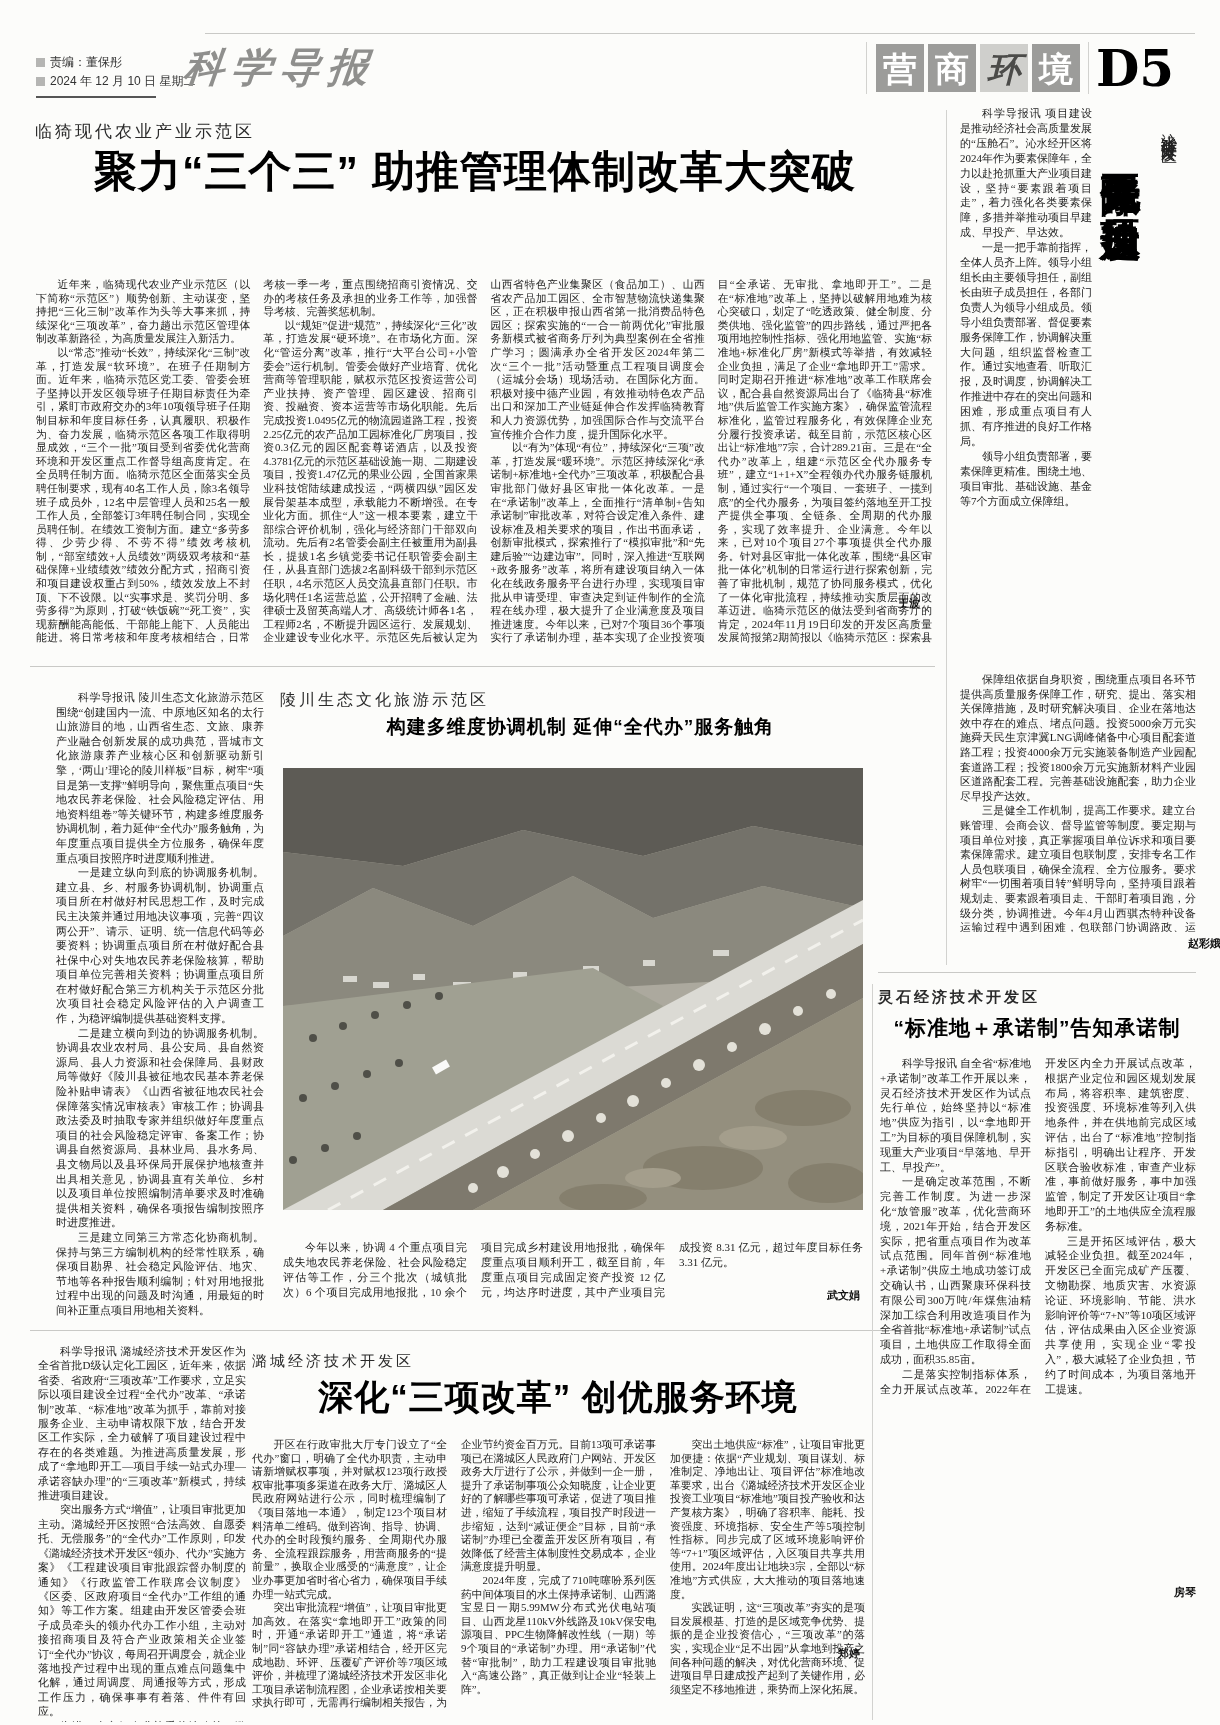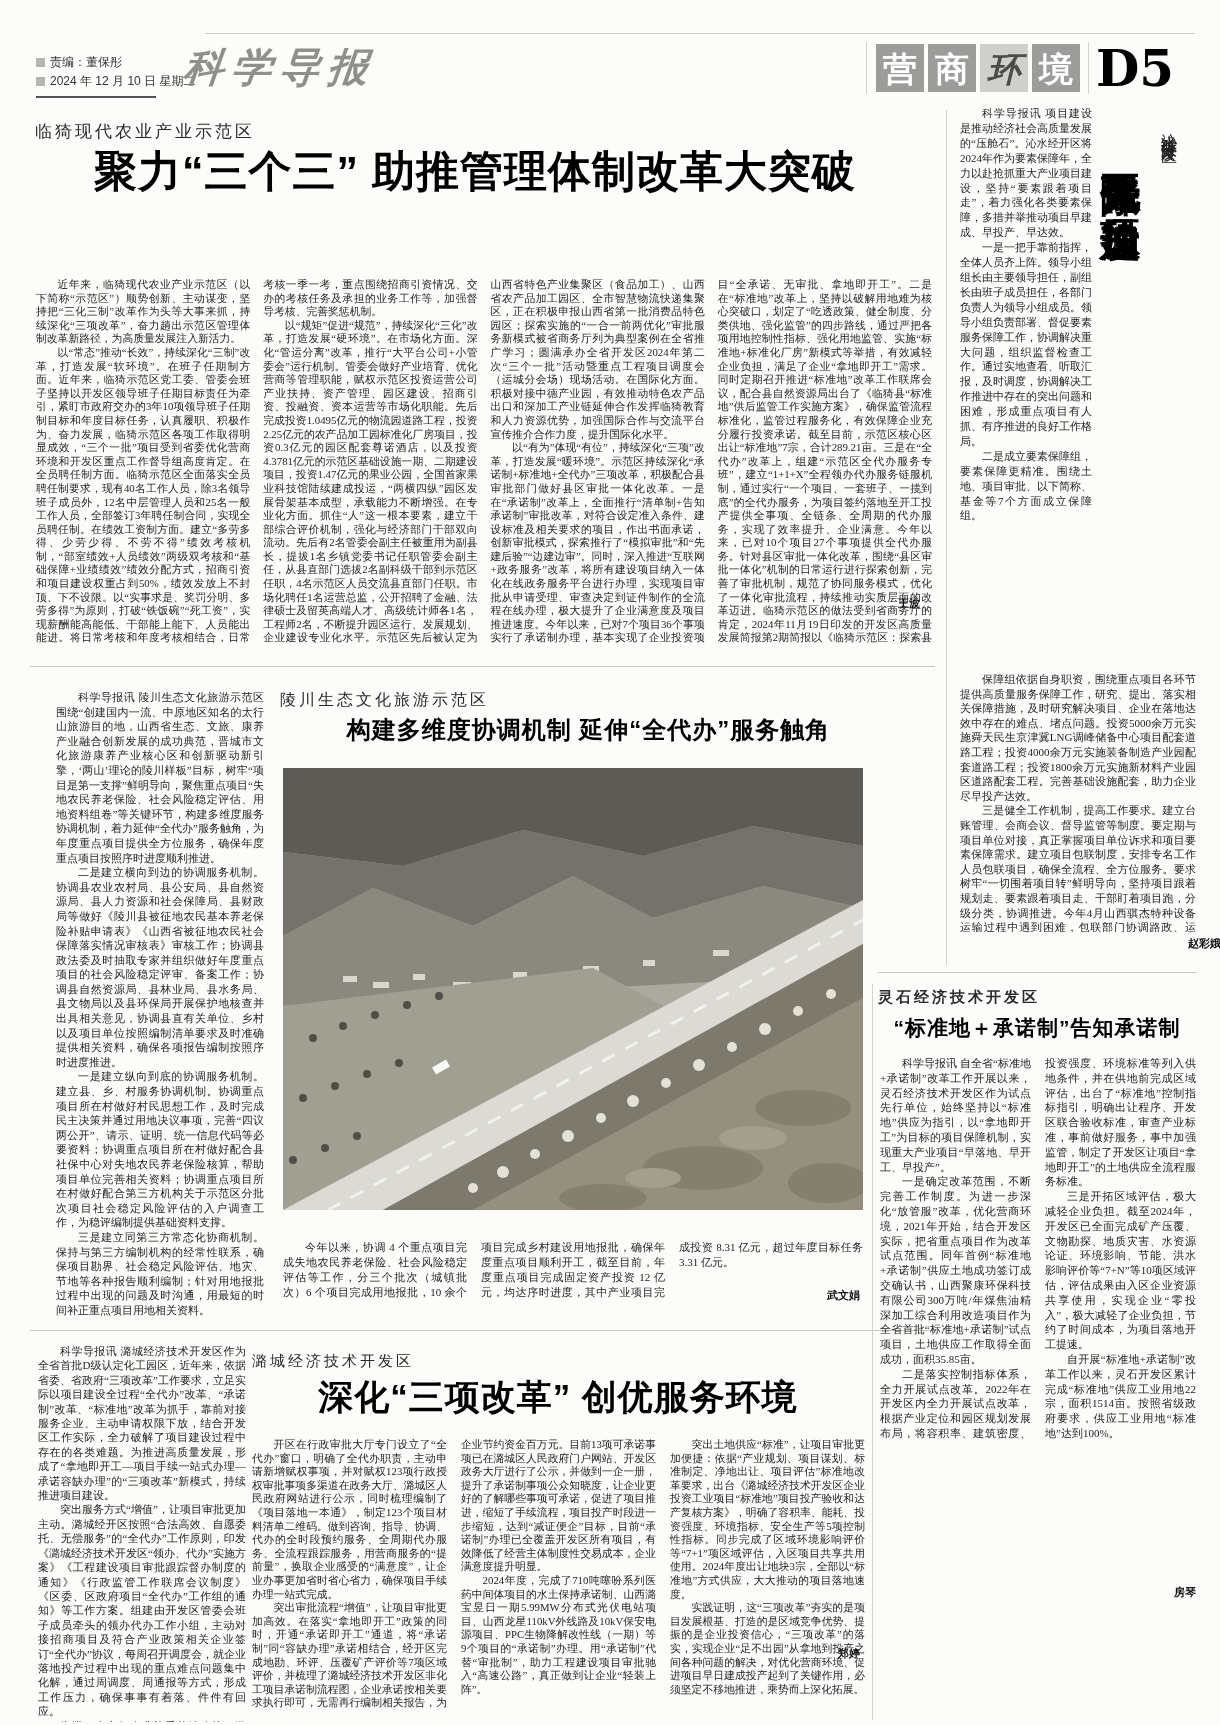--- a/index.html
+++ b/index.html
@@ -66,27 +66,27 @@
       <p>以“常态”推动“长效”，持续深化“三制”改革，打造发展“软环境”。在班子任期制方面。近年来，临猗示范区党工委、管委会班子坚持以开发区领导班子任期目标责任为牵引，紧盯市政府交办的3年10项领导班子任期制目标和年度目标任务，认真履职、积极作为、奋力发展，临猗示范区各项工作取得明显成效，“三个一批”项目受到省委优化营商环境和开发区重点工作督导组高度肯定。在全员聘任制方面。临猗示范区全面落实全员聘任制要求，现有40名工作人员，除3名领导班子成员外，12名中层管理人员和25名一般工作人员，全部签订3年聘任制合同，实现全员聘任制。在绩效工资制方面。建立“多劳多得、少劳少得、不劳不得”绩效考核机制，“部室绩效+人员绩效”两级双考核和“基础保障+业绩绩效”绩效分配方式，招商引资和项目建设权重占到50%，绩效发放上不封顶、下不设限。以“实事求是、奖罚分明、多劳多得”为原则，打破“铁饭碗”“死工资”，实现薪酬能高能低、干部能上能下、人员能出能进。将日常考核和年度考核相结合，日常考核一季一考，重点围绕招商引资情况、交办的考核任务及承担的业务工作等，加强督导考核、完善奖惩机制。</p>
       <p>以“规矩”促进“规范”，持续深化“三化”改革，打造发展“硬环境”。在市场化方面。深化“管运分离”改革，推行“大平台公司+小管委会”运行机制。管委会做好产业培育、优化营商等管理职能，赋权示范区投资运营公司产业扶持、资产管理、园区建设、招商引资、投融资、资本运营等市场化职能。先后完成投资1.0495亿元的物流园道路工程，投资2.25亿元的农产品加工园标准化厂房项目，投资0.3亿元的园区配套尊诺酒店，以及投资4.3781亿元的示范区基础设施一期、二期建设项目，投资1.47亿元的果业公园，全国首家果业科技馆陆续建成投运，“两横四纵”园区发展骨架基本成型，承载能力不断增强。在专业化方面。抓住“人”这一根本要素，建立干部综合评价机制，强化与经济部门干部双向流动。先后有2名管委会副主任被重用为副县长，提拔1名乡镇党委书记任职管委会副主任，从县直部门选拔2名副科级干部到示范区任职，4名示范区人员交流县直部门任职。市场化聘任1名运营总监，公开招聘了金融、法律硕士及留英高端人才、高级统计师各1名，工程师2名，不断提升园区运行、发展规划、企业建设专业化水平。示范区先后被认定为山西省特色产业集聚区（食品加工）、山西省农产品加工园区、全市智慧物流快递集聚区，正在积极申报山西省第一批消费品特色园区；探索实施的“一合一前两优化”审批服务新模式被省商务厅列为典型案例在全省推广学习；圆满承办全省开发区2024年第二次“三个一批”活动暨重点工程项目调度会（运城分会场）现场活动。在国际化方面。积极对接中德产业园，有效推动特色农产品出口和深加工产业链延伸合作发挥临猗教育和人力资源优势，加强国际合作与交流平台宣传推介合作力度，提升国际化水平。</p>
       <p>以“有为”体现“有位”，持续深化“三项”改革，打造发展“暖环境”。示范区持续深化“承诺制+标准地+全代办”三项改革，积极配合县审批部门做好县区审批一体化改革。一是在“承诺制”改革上，全面推行“清单制+告知承诺制”审批改革，对符合设定准入条件、建设标准及相关要求的项目，作出书面承诺，创新审批模式，探索推行了“模拟审批”和“先建后验”“边建边审”。同时，深入推进“互联网+政务服务”改革，将所有建设项目纳入一体化在线政务服务平台进行办理，实现项目审批从申请受理、审查决定到证件制作的全流程在线办理，极大提升了企业满意度及项目推进速度。今年以来，已对7个项目36个事项实行了承诺制办理，基本实现了企业投资项目“全承诺、无审批、拿地即开工”。二是在“标准地”改革上，坚持以破解用地难为核心突破口，划定了“吃透政策、健全制度、分类供地、强化监管”的四步路线，通过严把各项用地控制性指标、强化用地监管、实施“标准地+标准化厂房”新模式等举措，有效减轻企业负担，满足了企业“拿地即开工”需求。同时定期召开推进“标准地”改革工作联席会议，配合县自然资源局出台了《临猗县“标准地”供后监管工作实施方案》，确保监管流程标准化，监管过程服务化，有效保障企业充分履行投资承诺。截至目前，示范区核心区出让“标准地”7宗，合计289.21亩。三是在“全代办”改革上，组建“示范区全代办服务专班”，建立“1+1+X”全程领办代办服务链服机制，通过实行“一个项目、一套班子、一揽到底”的全代办服务，为项目签约落地至开工投产提供全事项、全链条、全周期的代办服务，实现了效率提升、企业满意。今年以来，已对10个项目27个事项提供全代办服务。针对县区审批一体化改革，围绕“县区审批一体化”机制的日常运行进行探索创新，完善了审批机制，规范了协同服务模式，优化了一体化审批流程，持续推动实质层面的改革迈进。临猗示范区的做法受到省商务厅的肯定，2024年11月19日印发的开发区高质量发展简报第2期简报以《临猗示范区：探索县区“一体化审批”改革新模式》为题，介绍了临猗示范区的经验做法，在全省予以学习推广。</p>
     </div>
   <div class="abs byline" style="left:830px;top:596px;width:90px;">王波</div>
 
   <div class="hline" style="left:30px;top:666px;width:905px;"></div>
 
   <div class="abs body" style="left:56px;top:690px;width:208px;height:628px;font-size:11px;line-height:14.6px;">
       <p>科学导报讯 陵川生态文化旅游示范区围绕“创建国内一流、中原地区知名的太行山旅游目的地，山西省生态、文旅、康养产业融合创新发展的成功典范，晋城市文化旅游康养产业核心区和创新驱动新引擎，‘两山’理论的陵川样板”目标，树牢“项目是第一支撑”鲜明导向，聚焦重点项目“失地农民养老保险、社会风险稳定评估、用地资料组卷”等关键环节，构建多维度服务协调机制，着力延伸“全代办”服务触角，为年度重点项目提供全方位服务，确保年度重点项目按照序时进度顺利推进。</p>
+      <p>一是建立纵向到底的协调服务机制。建立县、乡、村服务协调机制。协调重点项目所在村做好村民思想工作，及时完成民主决策并通过用地决议事项，完善“四议两公开”、请示、证明、统一信息代码等必要资料；协调重点项目所在村做好配合县社保中心对失地农民养老保险核算，帮助项目单位完善相关资料；协调重点项目所在村做好配合第三方机构关于示范区分批次项目社会稳定风险评估的入户调查工作，为稳评编制提供基础资料支撑。</p>
       <p>二是建立横向到边的协调服务机制。协调县农业农村局、县公安局、县自然资源局、县人力资源和社会保障局、县财政局等做好《陵川县被征地农民基本养老保险补贴申请表》《山西省被征地农民社会保障落实情况审核表》审核工作；协调县政法委及时抽取专家并组织做好年度重点项目的社会风险稳定评审、备案工作；协调县自然资源局、县林业局、县水务局、县文物局以及县环保局开展保护地核查并出具相关意见，协调县直有关单位、乡村以及项目单位按照编制清单要求及时准确提供相关资料，确保各项报告编制按照序时进度推进。</p>
-      <p>一是建立纵向到底的协调服务机制。建立县、乡、村服务协调机制。协调重点项目所在村做好村民思想工作，及时完成民主决策并通过用地决议事项，完善“四议两公开”、请示、证明、统一信息代码等必要资料；协调重点项目所在村做好配合县社保中心对失地农民养老保险核算，帮助项目单位完善相关资料；协调重点项目所在村做好配合第三方机构关于示范区分批次项目社会稳定风险评估的入户调查工作，为稳评编制提供基础资料支撑。</p>
       <p>三是建立同第三方常态化协商机制。保持与第三方编制机构的经常性联系，确保项目勘界、社会稳定风险评估、地灾、节地等各种报告顺利编制；针对用地报批过程中出现的问题及时沟通，用最短的时间补正重点项目用地相关资料。</p>
     </div>
 
   <div class="abs kicker" style="left:280px;top:690px;width:585px;font-size:16px;">陵川生态文化旅游示范区</div>
-  <div class="abs headline" style="left:296px;top:714px;width:585px;font-size:24px;">构建多维度协调机制  延伸“全代办”服务触角</div>
+  <div class="abs headline" style="left:288px;top:714px;width:585px;font-size:19px;">构建多维度协调机制  延伸“全代办”服务触角</div>
 
   <div class="abs" style="left:283px;top:768px;width:580px;height:442px;">
     <svg class="photo" width="580" height="442" viewBox="0 0 580 442" xmlns="http://www.w3.org/2000/svg">
       <rect width="580" height="442" fill="#aca99e"></rect>
 
       <polygon points="0,0 580,0 580,78 470,58 360,88 240,62 120,98 0,84" fill="#5d5b55"></polygon>
       <polygon points="0,84 120,98 240,62 360,88 470,58 580,78 580,140 480,118 370,150 290,108 190,158 90,120 0,168" fill="#74726a"></polygon>
       <polygon points="0,168 90,120 190,158 290,108 370,150 480,118 580,140 580,205 0,238" fill="#8b897e"></polygon>
 
       <g fill="#d8d7d0">
@@ -175,36 +175,35 @@
       <p>实践证明，这“三项改革”夯实的是项目发展根基、打造的是区域竞争优势、提振的是企业投资信心，“三项改革”的落实，实现企业“足不出园”从拿地到投产之间各种问题的解决，对优化营商环境、促进项目早日建成投产起到了关键作用，必须坚定不移地推进，乘势而上深化拓展。</p>
     </div>
   <div class="abs byline" style="left:780px;top:1646px;width:80px;">郑婷</div>
 
   <div class="vline" style="left:946px;top:110px;height:855px;"></div>
   <div class="vline" style="left:872px;top:984px;height:736px;"></div>
 
   <div class="abs body" style="left:960px;top:106px;width:132px;height:560px;font-size:11px;line-height:14.9px;">
       <p>科学导报讯 项目建设是推动经济社会高质量发展的“压舱石”。沁水经开区将2024年作为要素保障年，全力以赴抢抓重大产业项目建设，坚持“要素跟着项目走”，着力强化各类要素保障，多措并举推动项目早建成、早投产、早达效。</p>
       <p>一是一把手靠前指挥，全体人员齐上阵。领导小组组长由主要领导担任，副组长由班子成员担任，各部门负责人为领导小组成员。领导小组负责部署、督促要素服务保障工作，协调解决重大问题，组织监督检查工作。通过实地查看、听取汇报，及时调度，协调解决工作推进中存在的突出问题和困难，形成重点项目有人抓、有序推进的良好工作格局。</p>
-      <p>二是成立要素保障组，要素保障更精准。围绕土地、项目审批、以下简称、基金等7个方面成立保障组。</p>
+      <p>领导小组负责部署，要素保障更精准。围绕土地、项目审批、基础设施、基金等7个方面成立保障组。</p>
     </div>
   <div class="abs vtext q-headline" style="left:1098px;top:142px;height:530px;">强化要素保障 加速项目建设</div>
   <div class="abs vtext q-kicker" style="left:1158px;top:120px;height:200px;">沁水经济技术开发区</div>
   <div class="abs body" style="left:960px;top:672px;width:236px;height:260px;font-size:11px;line-height:14.6px;">
       <p>保障组依据自身职资，围绕重点项目各环节提供高质量服务保障工作，研究、提出、落实相关保障措施，及时研究解决项目、企业在落地达效中存在的难点、堵点问题。投资5000余万元实施舜天民生京津冀LNG调峰储备中心项目配套道路工程；投资4000余万元实施装备制造产业园配套道路工程；投资1800余万元实施新材料产业园区道路配套工程。完善基础设施配套，助力企业尽早投产达效。</p>
       <p>三是健全工作机制，提高工作要求。建立台账管理、会商会议、督导监管等制度。要定期与项目单位对接，真正掌握项目单位诉求和项目要素保障需求。建立项目包联制度，安排专名工作人员包联项目，确保全流程、全方位服务。要求树牢“一切围着项目转”鲜明导向，坚持项目跟着规划走、要素跟着项目走、干部盯着项目跑，分级分类，协调推进。今年4月山西骐杰特种设备运输过程中遇到困难，包联部门协调路政、运管、治超、交警等部门制定方案，帮助企业将设备安全顺利运送到园区。沁水经开区始终秉承用心用情服务企业宗旨，不断提升服务水平，助力企业高质量发展，助企税收再高质量发展，面积35.85亩。</p>
     </div>
   <div class="abs byline" style="left:1135px;top:936px;width:86px;font-family:Liberation Serif, serif;">赵彩娥</div>
 
   <div class="hline" style="left:878px;top:972px;width:318px;"></div>
 
   <div class="abs kicker" style="left:878px;top:988px;width:318px;font-size:15px;font-weight:700;">灵石经济技术开发区</div>
   <div class="abs headline" style="left:878px;top:1014px;width:318px;font-size:21px;">“标准地＋承诺制”告知承诺制</div>
   <div class="abs body c2" style="left:880px;top:1056px;width:316px;height:624px;font-size:11px;line-height:14.8px;">
       <p>科学导报讯 自全省“标准地+承诺制”改革工作开展以来，灵石经济技术开发区作为试点先行单位，始终坚持以“标准地”供应为指引，以“拿地即开工”为目标的项目保障机制，实现重大产业项目“早落地、早开工、早投产”。</p>
       <p>一是确定改革范围，不断完善工作制度。为进一步深化“放管服”改革，优化营商环境，2021年开始，结合开发区实际，把省重点项目作为改革试点范围。同年首例“标准地+承诺制”供应土地成功签订成交确认书，山西聚康环保科技有限公司300万吨/年煤焦油精深加工综合利用改造项目作为全省首批“标准地+承诺制”试点项目，土地供应工作取得全面成功，面积35.85亩。</p>
       <p>二是落实控制指标体系，全力开展试点改革。2022年在开发区内全力开展试点改革，根据产业定位和园区规划发展布局，将容积率、建筑密度、投资强度、环境标准等列入供地条件，并在供地前完成区域评估，出台了“标准地”控制指标指引，明确出让程序、开发区联合验收标准，审查产业标准，事前做好服务，事中加强监管，制定了开发区让项目“拿地即开工”的土地供应全流程服务标准。</p>
       <p>三是开拓区域评估，极大减轻企业负担。截至2024年，开发区已全面完成矿产压覆、文物勘探、地质灾害、水资源论证、环境影响、节能、洪水影响评价等“7+N”等10项区域评估，评估成果由入区企业资源共享使用，实现企业“零投入”，极大减轻了企业负担，节约了时间成本，为项目落地开工提速。</p>
-      <p>自开展“标准地+承诺制”改革工作以来，灵石开发区累计完成“标准地”供应工业用地22宗，面积1514亩。按照省级政府要求，供应工业用地“标准地”达到100%。</p>
     </div>
   <div class="abs byline" style="left:1126px;top:1585px;width:70px;">房琴</div>
 
 </div>
 
 </body></html>

